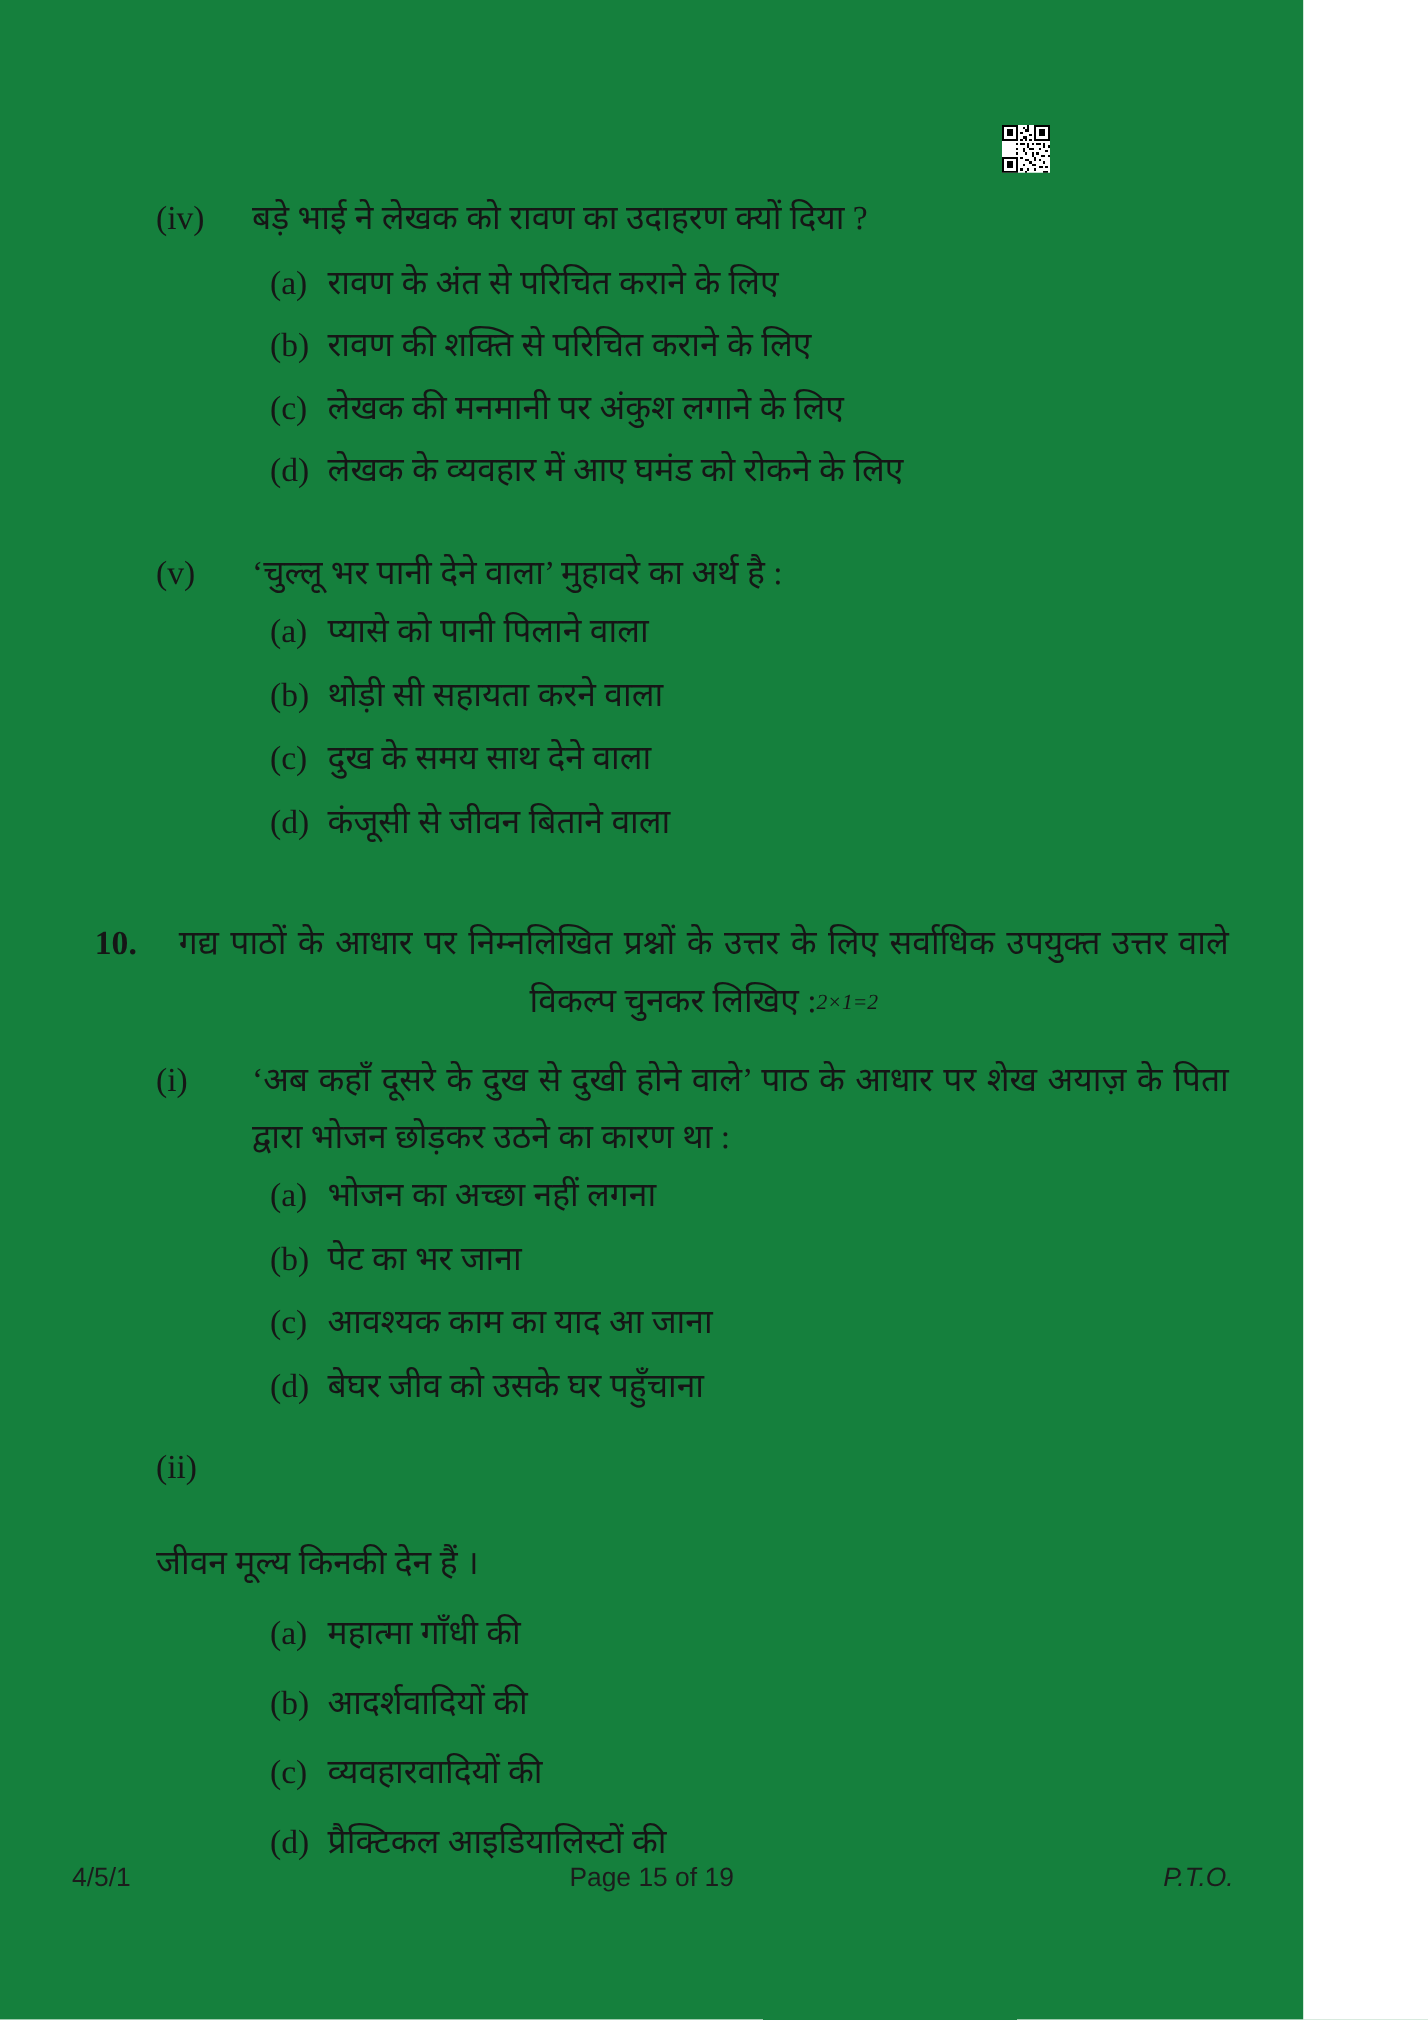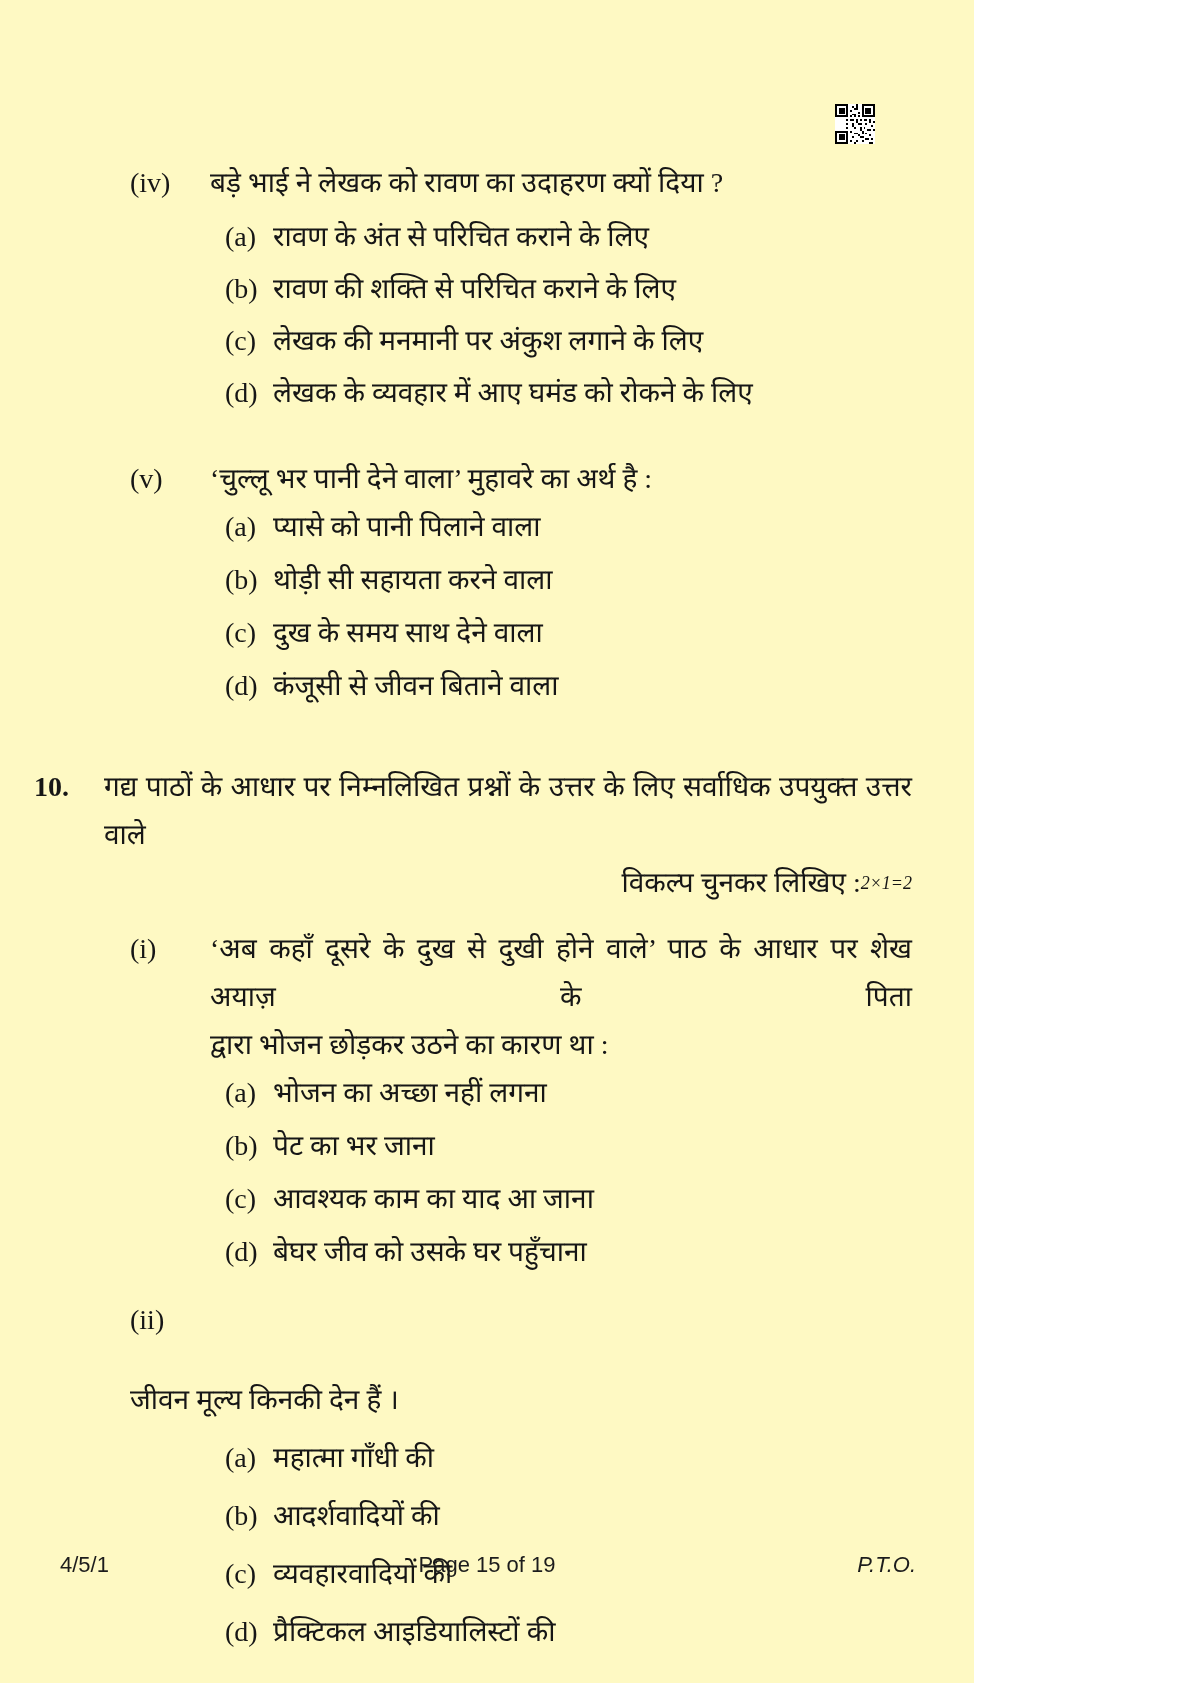--- a/index.html
+++ b/index.html
@@ -1,20 +1,20 @@
 <!DOCTYPE html>
 <html lang="hi"><head>
 <meta charset="utf-8">
 <style>
   html, body { margin: 0; padding: 0; background: #ffffff; }
   .page {
     position: relative;
-    width: 974px;
+    width: 1086px;
     height: 1683px;
-    background: #fef9c3;
+    background: #15803d;
     color: #161616;
     font-family: "Liberation Serif", "DejaVu Serif", serif;
     font-size: 28px;
     overflow: hidden;
   }
   .content { padding-top: 161px; }
 
   
   .qr {
     position: absolute;
@@ -57,27 +57,27 @@
   .optlist-ii .opt:first-child { margin-top: 14px; }
 
   .gap-v   { margin-top: 44px; }
   .gap-q10 { margin-top: 57px; }
   .gap-i   { margin-top: 18px; }
   .gap-ii  { margin-top: 24px; flex-direction: column; }
 
   
   .qmain {
     display: flex;
-    margin-left: 34px;
+    margin-left: 79px;
     margin-right: 62px;
     line-height: 48px;
   }
   .qmain .q-num { flex: 0 0 70px; font-weight: bold; }
   .qmain .q-text { flex: 1; }
-  .markrow { display: flex; justify-content: flex-end; }
+  .markrow { display: flex; justify-content: center; }
   .marks { font-style: italic; font-size: 18px; white-space: nowrap; }
 
   
   .footer {
     position: absolute;
     left: 0; right: 0;
     top: 1552px;
     height: 36px;
     font-family: "Liberation Sans", "DejaVu Sans", sans-serif;
     font-size: 22px;

